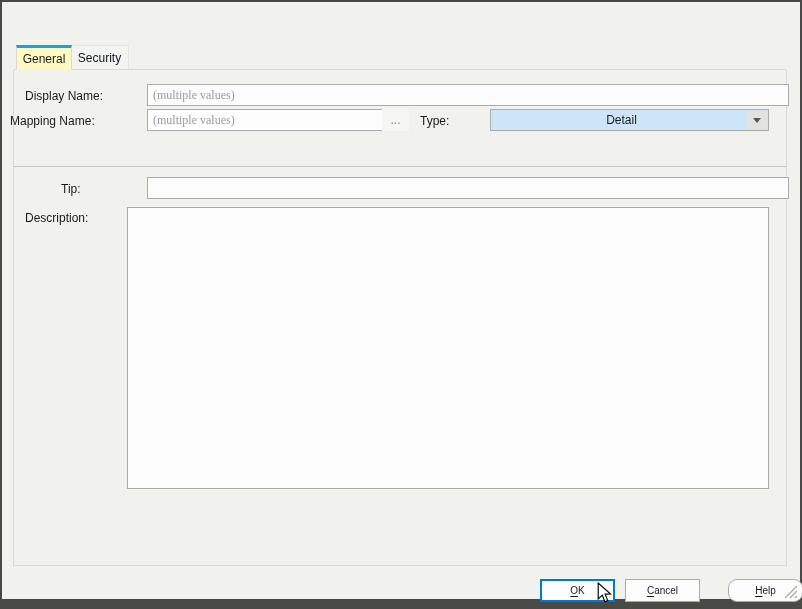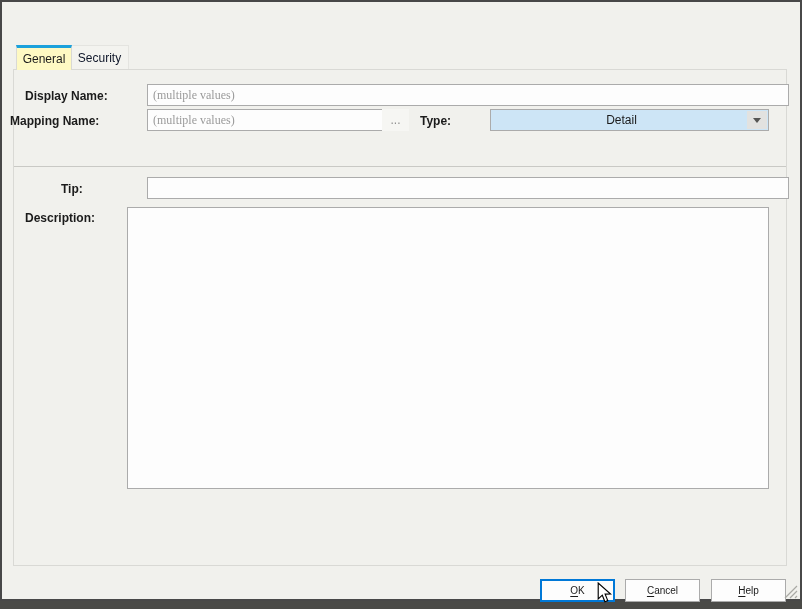--- a/index.html
+++ b/index.html
@@ -23,21 +23,21 @@
          display: flex; align-items: center; justify-content: center; font-size: 12px; }
   .tab-general { left: 16px; width: 56px; background: #fef9c3;
                  border: 1px solid #d9d9d5; border-top: 3px solid #1ba1dc; border-bottom: none; }
   .tab-security { left: 71px; width: 58px; height: 24px; color: #0f172a;
                   background: #f3f3ef; border: 1px solid #e4e4e0; border-left: none; border-bottom: none; z-index: 1; }
 
   
   .panel { position: absolute; left: 13px; top: 69px; width: 774px; height: 497px;
            border: 1px solid #d9d9d5; background: #f1f1ed; z-index: 0; }
 
-  .fld-label { position: absolute; font-size: 12px; color: #1b1b1b; white-space: nowrap; font-weight: bold; }
+  .fld-label { position: absolute; font-size: 12px; color: #1b1b1b; white-space: nowrap; }
   .txt { position: absolute; height: 22px; border: 1px solid #ababab; background: #fdfdfd;
          font-family: Liberation Serif, serif; font-size: 12px; padding: 0 5px; color: #1b1b1b; outline: none; margin-left: 20px; }
   .txt.muted { color: #9a9a9a; }
 
   .browse-btn { position: absolute; left: 382px; top: 109px; width: 27px; height: 22px;
                 background: #f6f6f3; border: none; color: #8f8f8f; font-size: 12px;
                 font-family: "Liberation Sans", sans-serif; line-height: 14px; cursor: default; }
 
   .combo { position: absolute; left: 490px; top: 109px; width: 279px; height: 22px;
            border: 1px solid #ababab; background: #cde5f6; display: flex; align-items: center; text-align: center; }
@@ -52,21 +52,21 @@
   textarea.desc { position: absolute; left: 127px; top: 207px; width: 642px; height: 282px;
                   border: 1px solid #ababab; background: #fdfdfd; resize: none; outline: none;
                   font-family: "Liberation Sans", sans-serif; font-size: 12px; }
 
   
   .dlg-btn { position: absolute; top: 579px; width: 75px; height: 23px; background: #fdfdfd;
              border: 1px solid #ababab; font-family: "Liberation Sans", sans-serif; font-size: 10px;
              color: #1b1b1b; display: flex; align-items: center; justify-content: center; cursor: default; }
   .btn-ok { left: 540px; border: 2px solid #0078d7; }
   .btn-cancel { left: 625px; }
-  .btn-help { left: 711px; }
+  .btn-help { left: 728px; border-radius: 9px; }
   .mn { text-decoration: underline; text-underline-offset: 2px; }
 
   .grip { position: absolute; left: 784px; top: 585px; width: 14px; height: 14px; }
   .cursor { position: absolute; left: 597px; top: 582px; width: 15px; height: 22px; z-index: 10; }
 </style>
 </head>
 <body>
 
 <div class="screen">
   <div class="dialog">

